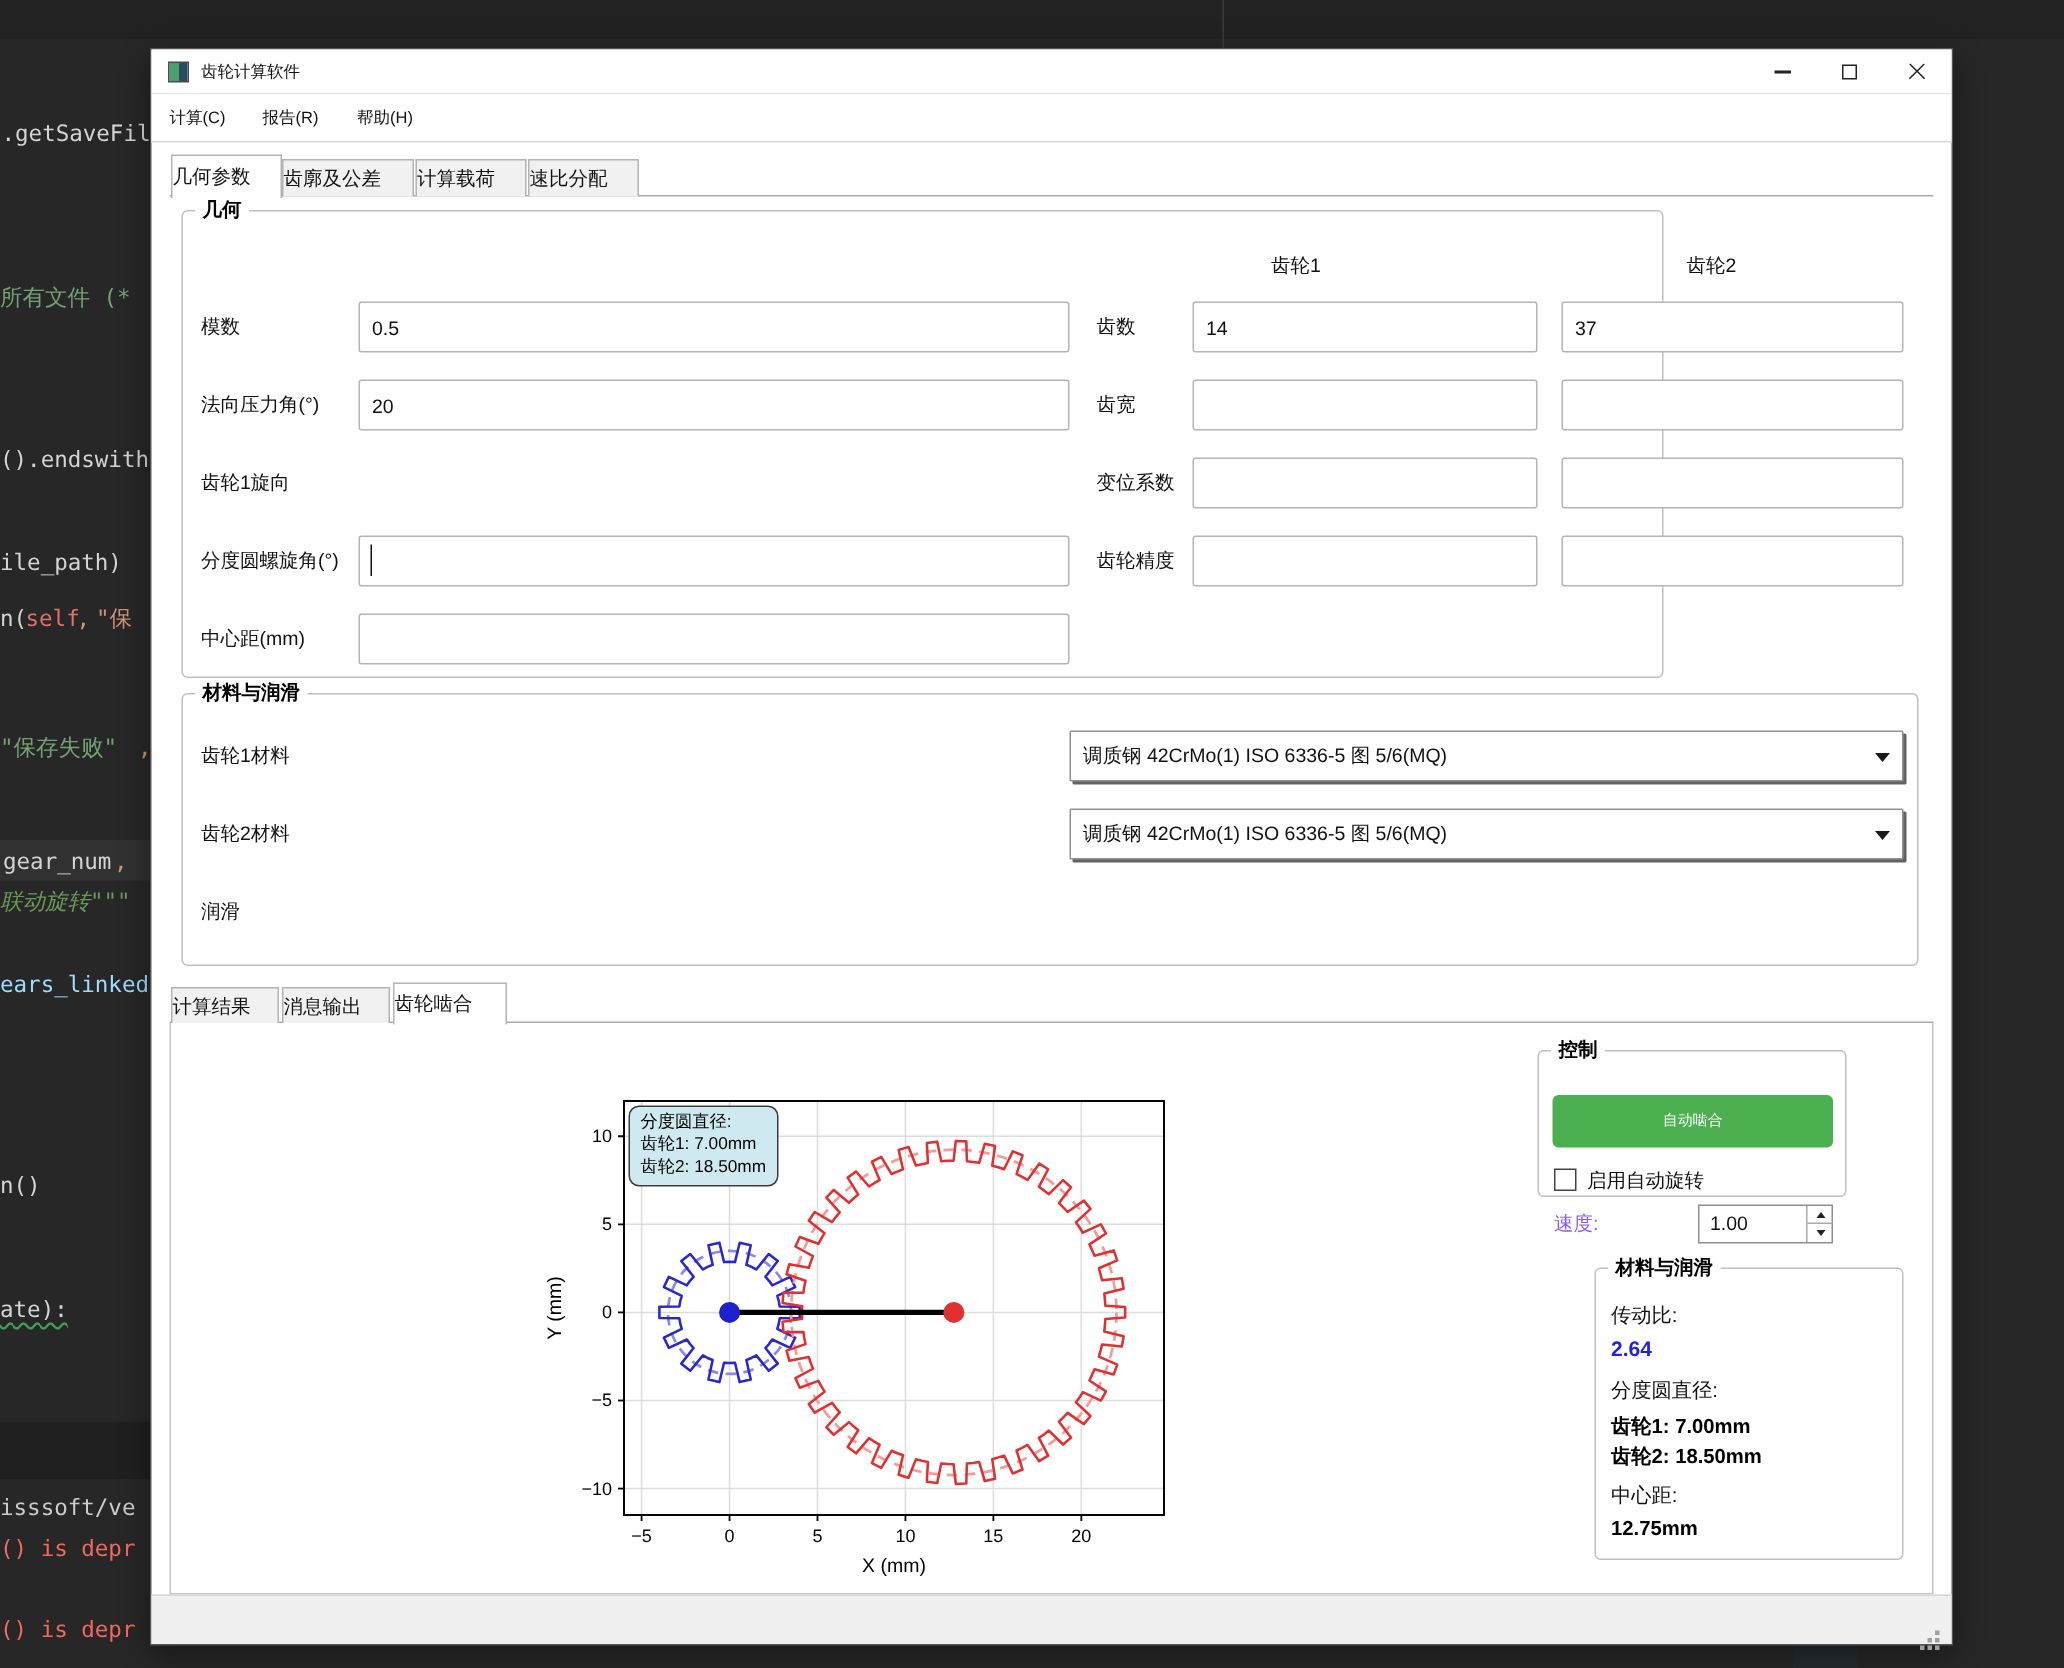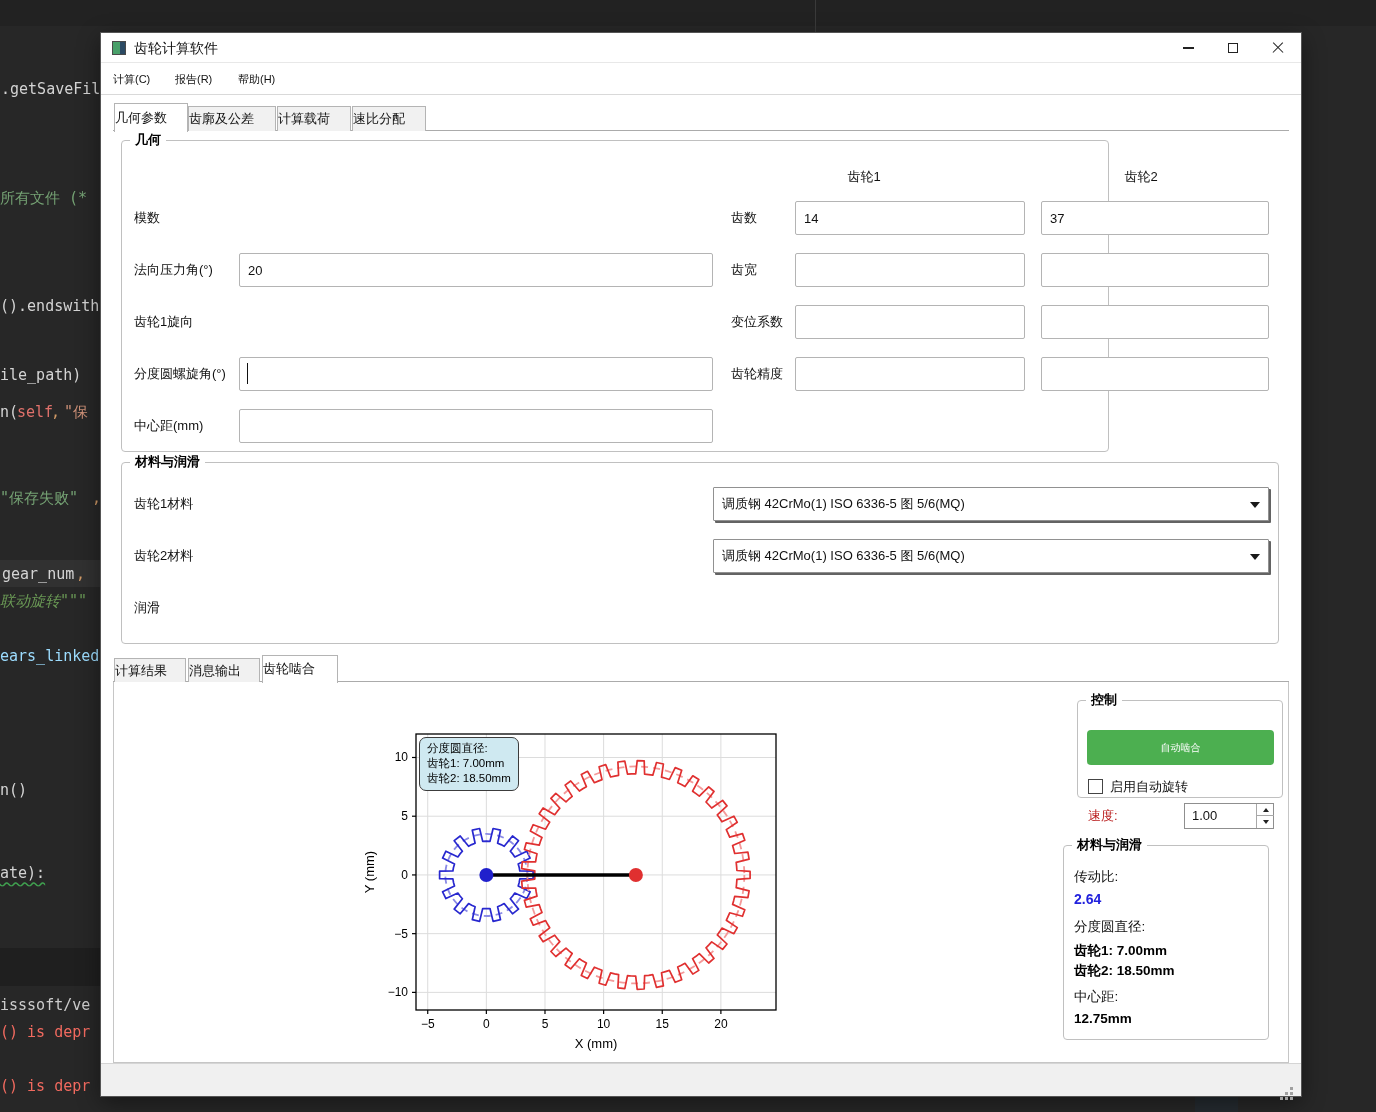--- a/index.html
+++ b/index.html
@@ -20,21 +20,21 @@
   .f0{left:1px;top:80px}.f1{left:0;top:189px}.f2{left:0;top:297px}.f3{left:0;top:366px}
   .f4{left:0;top:403px}.f5{left:17px;top:403px}.f6{left:51px;top:403px}.f7{left:64px;top:403px}
   .f8{left:0;top:489px}.f9{left:92px;top:489px}.f10{left:2px;top:565px}.f11{left:76px;top:565px}
   .f12{left:0;top:592px}.f13{left:0;top:647px}.f14{left:0;top:781px}.f15{left:0;top:864px}
   .f16{left:0;top:996px}.f17{left:0;top:1023px}.f18{left:0;top:1077px}
 
   
   .app-window{position:absolute;left:101px;top:33px;width:1200px;height:1063px;background:#fff;box-shadow:0 0 0 1px #555,0 6px 22px rgba(0,0,0,.45)}
   .titlebar{position:absolute;left:0;top:0;width:1200px;height:30px;background:#fff;border-bottom:1px solid #e8e8e8}
   .app-icon{position:absolute;left:11px;top:8px;width:14px;height:14px;border:1px solid #4a4a4a;background:linear-gradient(90deg,#49a06a 0 55%,#2b4a63 55% 100%)}
-  .win-title{position:absolute;left:33px;top:7px;font-size:14px;color:#111}
+  .win-title{position:absolute;left:33px;top:7px;font-size:11px;color:#111}
   .win-btn{position:absolute;top:0;width:34px;height:30px;display:flex;align-items:center;justify-content:center}
   .btn-min{left:1070px}.btn-max{left:1115px}.btn-close{left:1160px}
   .glyph-min{width:11px;height:1.5px;background:#222}
   .glyph-max{width:10px;height:10px;border:1.3px solid #222}
   .glyph-close{position:relative;width:12px;height:12px}
   .glyph-close::before,.glyph-close::after{content:"";position:absolute;left:-1px;top:5px;width:14px;height:1.4px;background:#222}
   .glyph-close::before{transform:rotate(45deg)}.glyph-close::after{transform:rotate(-45deg)}
 
   .menubar{position:absolute;left:0;top:30px;width:1200px;height:32px;background:#fff;border-bottom:1px solid #d9d9d9}
   .menu-item{position:absolute;top:0;height:32px;line-height:32px;font-size:11px;color:#111;padding:0 6px}
@@ -80,25 +80,25 @@
   .mrow0{top:24px}.mrow1{top:76px}.mrow2{top:128px}
 
   
   .lower-pane{position:absolute;left:12px;top:649px;width:1176px;height:381px;background:#fff;border:1px solid #c6c6c6;border-top:none}
 
   
   .plot{position:absolute;left:242px;top:43px;width:450px;height:330px;background:#fff}
   .annot{position:absolute;left:63px;top:12px;background:#cfe9f1;border:1.6px solid #3c3c3c;border-radius:7px;padding:3px 7px;font-size:11.5px;line-height:1.32;color:#000;white-space:nowrap;z-index:3}
 
   
-  .g-control{left:963px;top:18px;width:206px;height:98px}
+  .g-control{left:911px;top:18px;width:206px;height:98px}
   .btn-mesh{position:absolute;left:9px;top:29px;width:187px;height:35px;background:#4caf50;border:none;border-radius:4px;color:#fff;font-size:10px;text-align:center;line-height:35px}
   .chkbox{position:absolute;left:10px;top:78px;width:15px;height:15px;border:1.5px solid #444;background:#fff}
   .chk-label{position:absolute;left:32px;top:77px;font-size:13px;color:#111;line-height:17px}
-  .spd-label{position:absolute;left:10px;top:102px;height:26px;line-height:26px;font-size:13px;color:#b91c1c}
+  .spd-label{position:absolute;left:10px;top:102px;height:26px;line-height:26px;font-size:13px;color:#8b5cf6}
   .spinbox{position:absolute;left:106px;top:102px;width:90px;height:26px;border:1px solid #8f8f8f;background:#fff}
   .spin-val{position:absolute;left:7px;top:0;height:24px;line-height:24px;font-size:13px;color:#111}
   .spin-btns{position:absolute;right:0;top:0;width:17px;height:24px;border-left:1px solid #a8a8a8}
   .spin-up,.spin-down{position:absolute;left:0;width:17px;height:12px;display:flex;align-items:center;justify-content:center}
   .spin-up{top:0;border-bottom:1px solid #a8a8a8}.spin-down{top:12px}
   .tri-up{width:0;height:0;border-left:3.5px solid transparent;border-right:3.5px solid transparent;border-bottom:4.5px solid #222}
   .tri-down{width:0;height:0;border-left:3.5px solid transparent;border-right:3.5px solid transparent;border-top:4.5px solid #222}
 
   
   .g-status{left:949px;top:163px;width:206px;height:195px}
@@ -169,20 +169,21 @@
       <span class="tab sel tt0">几何参数</span>
       <span class="tab tt1">齿廓及公差</span>
       <span class="tab tt2">计算载荷</span>
       <span class="tab tt3">速比分配</span>
     </div>
 
     <div class="groupbox g-geometry">
       <span class="legend">几何</span>
 
       <span class="flabel lr-label row0">模数</span>
+      <input class="tinput lr-input row0" value="0.5" style="">
       <span class="flabel lr-label row1">法向压力角(°)</span>
       <input class="tinput lr-input row1" value="20" style="">
       <span class="flabel lr-label row2">齿轮1旋向</span>
       <span class="flabel lr-label row3">分度圆螺旋角(°)</span>
       <input class="tinput lr-input row3" value="" style="">
       <span class="caret"></span>
       <span class="flabel lr-label row4">中心距(mm)</span>
       <input class="tinput lr-input row4" value="" style="">
 
       <span class="colhead ch1">齿轮1</span>

